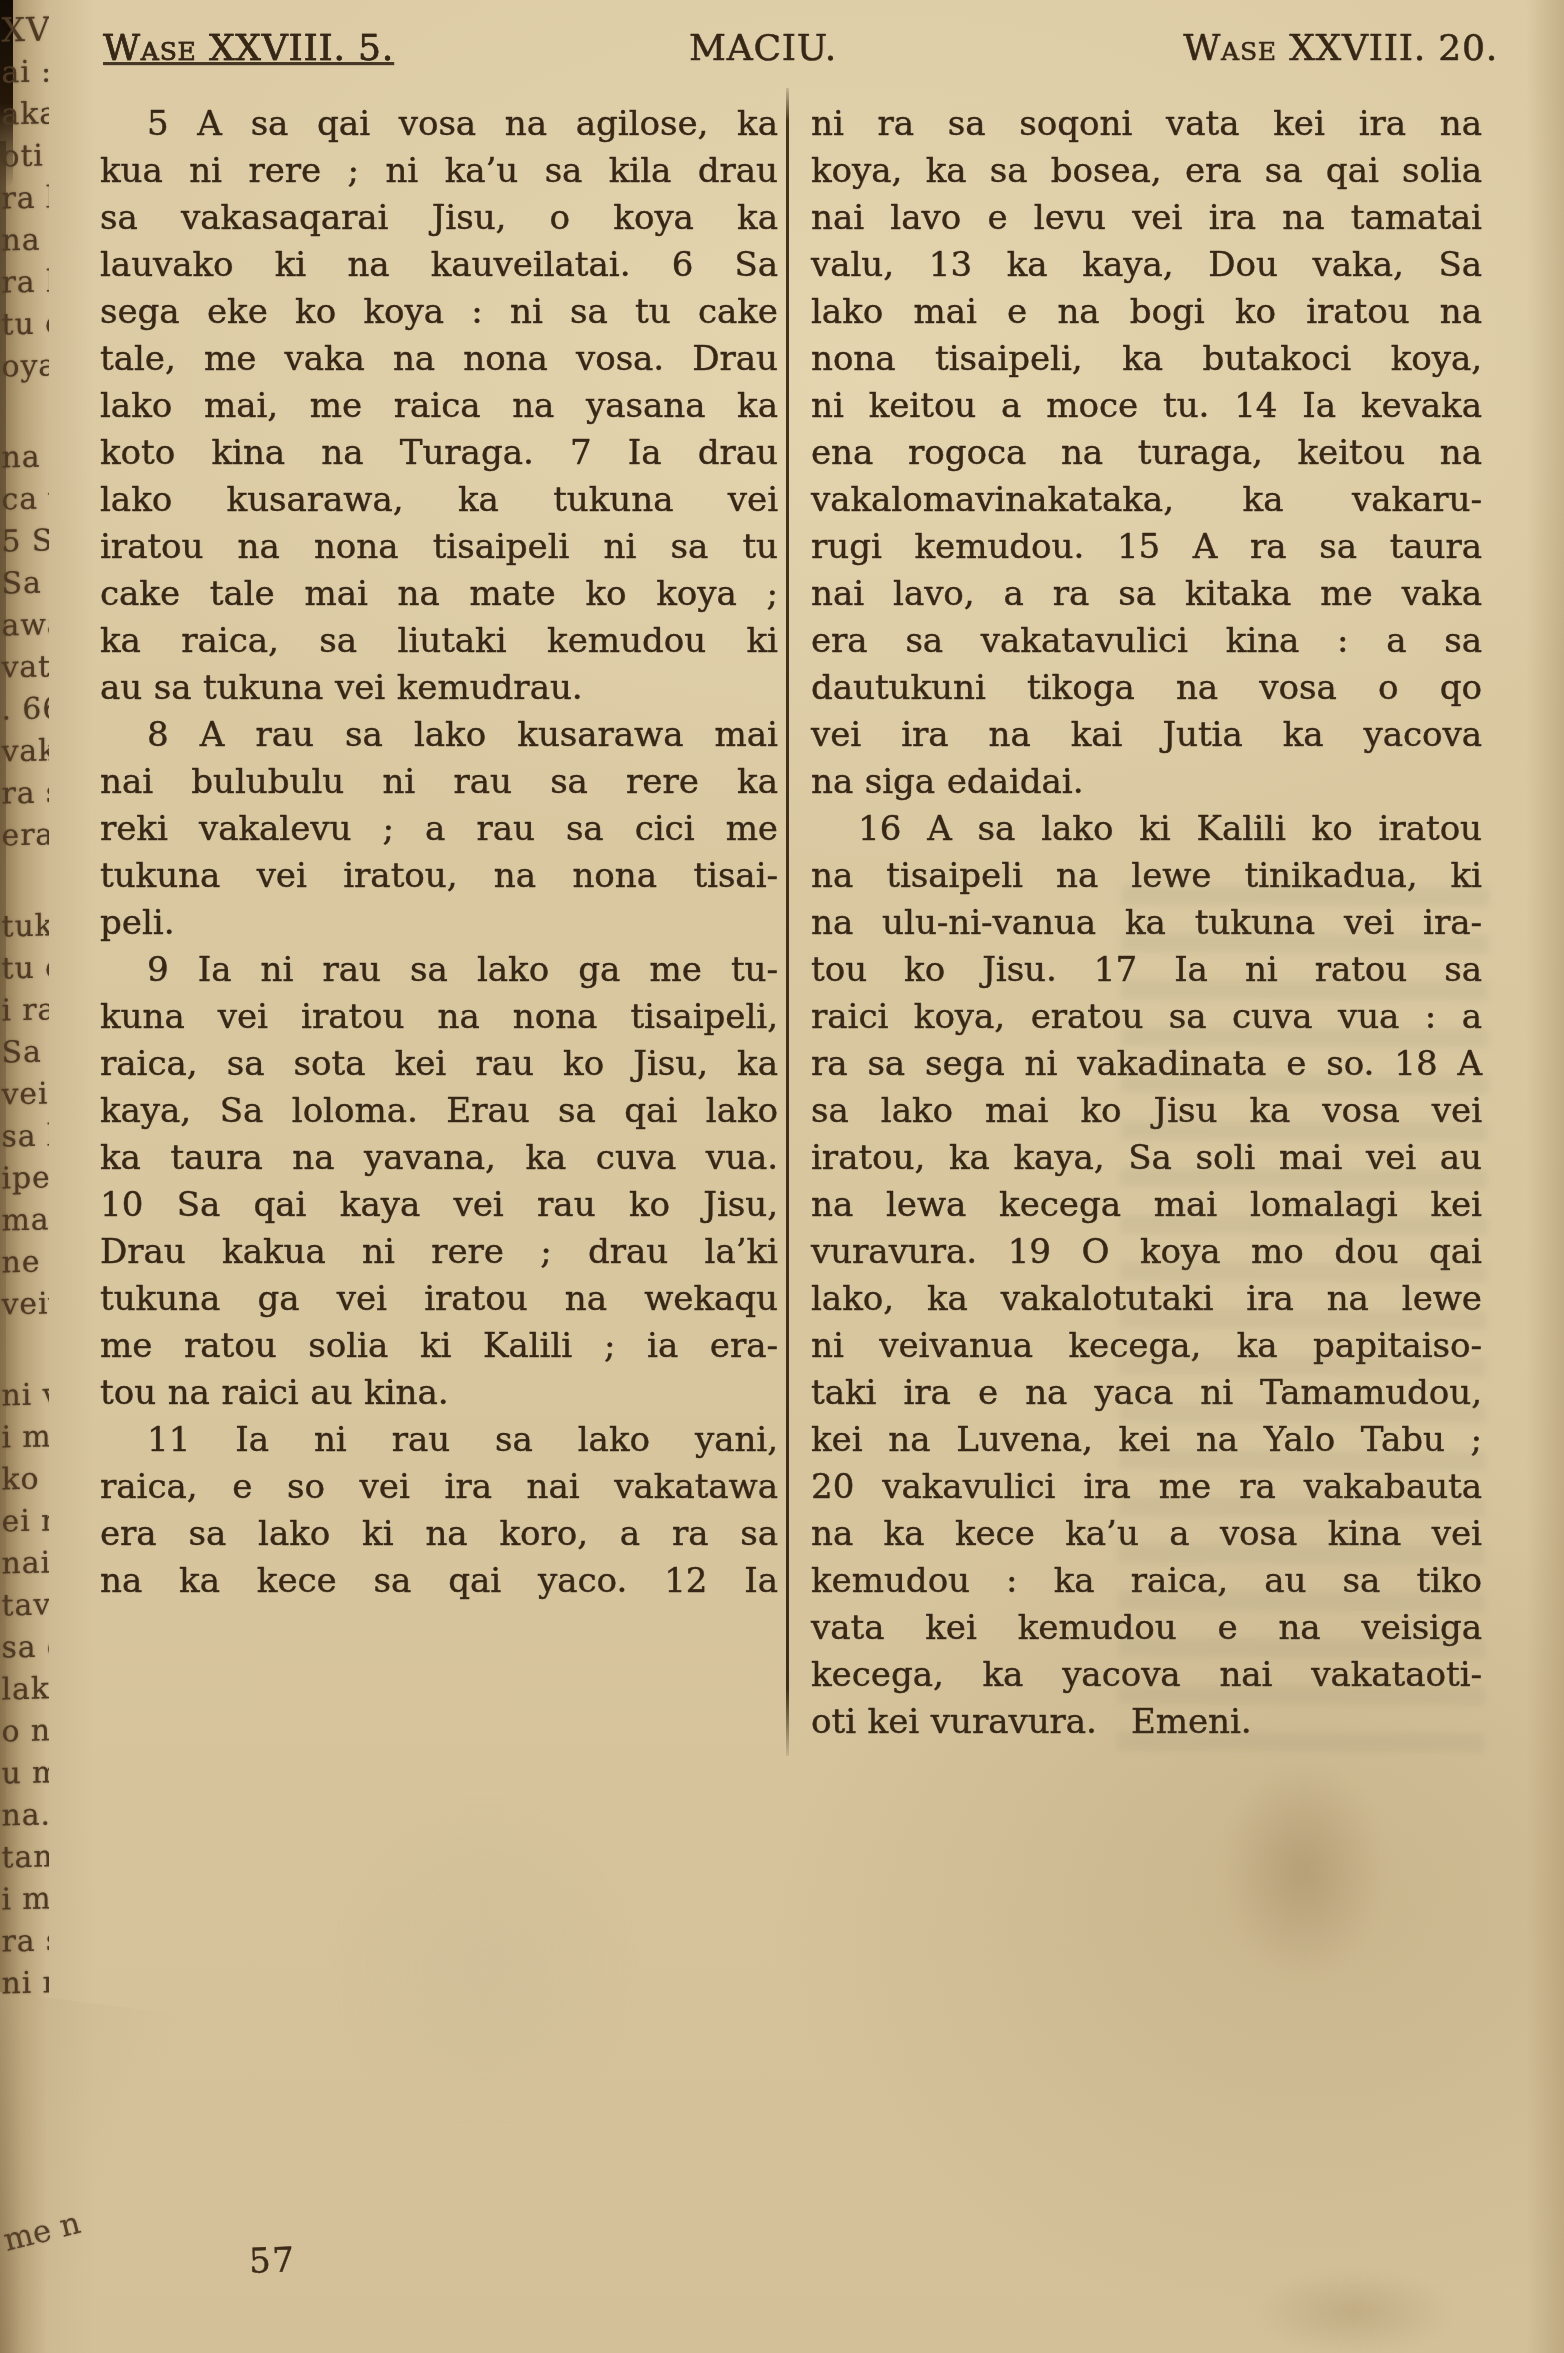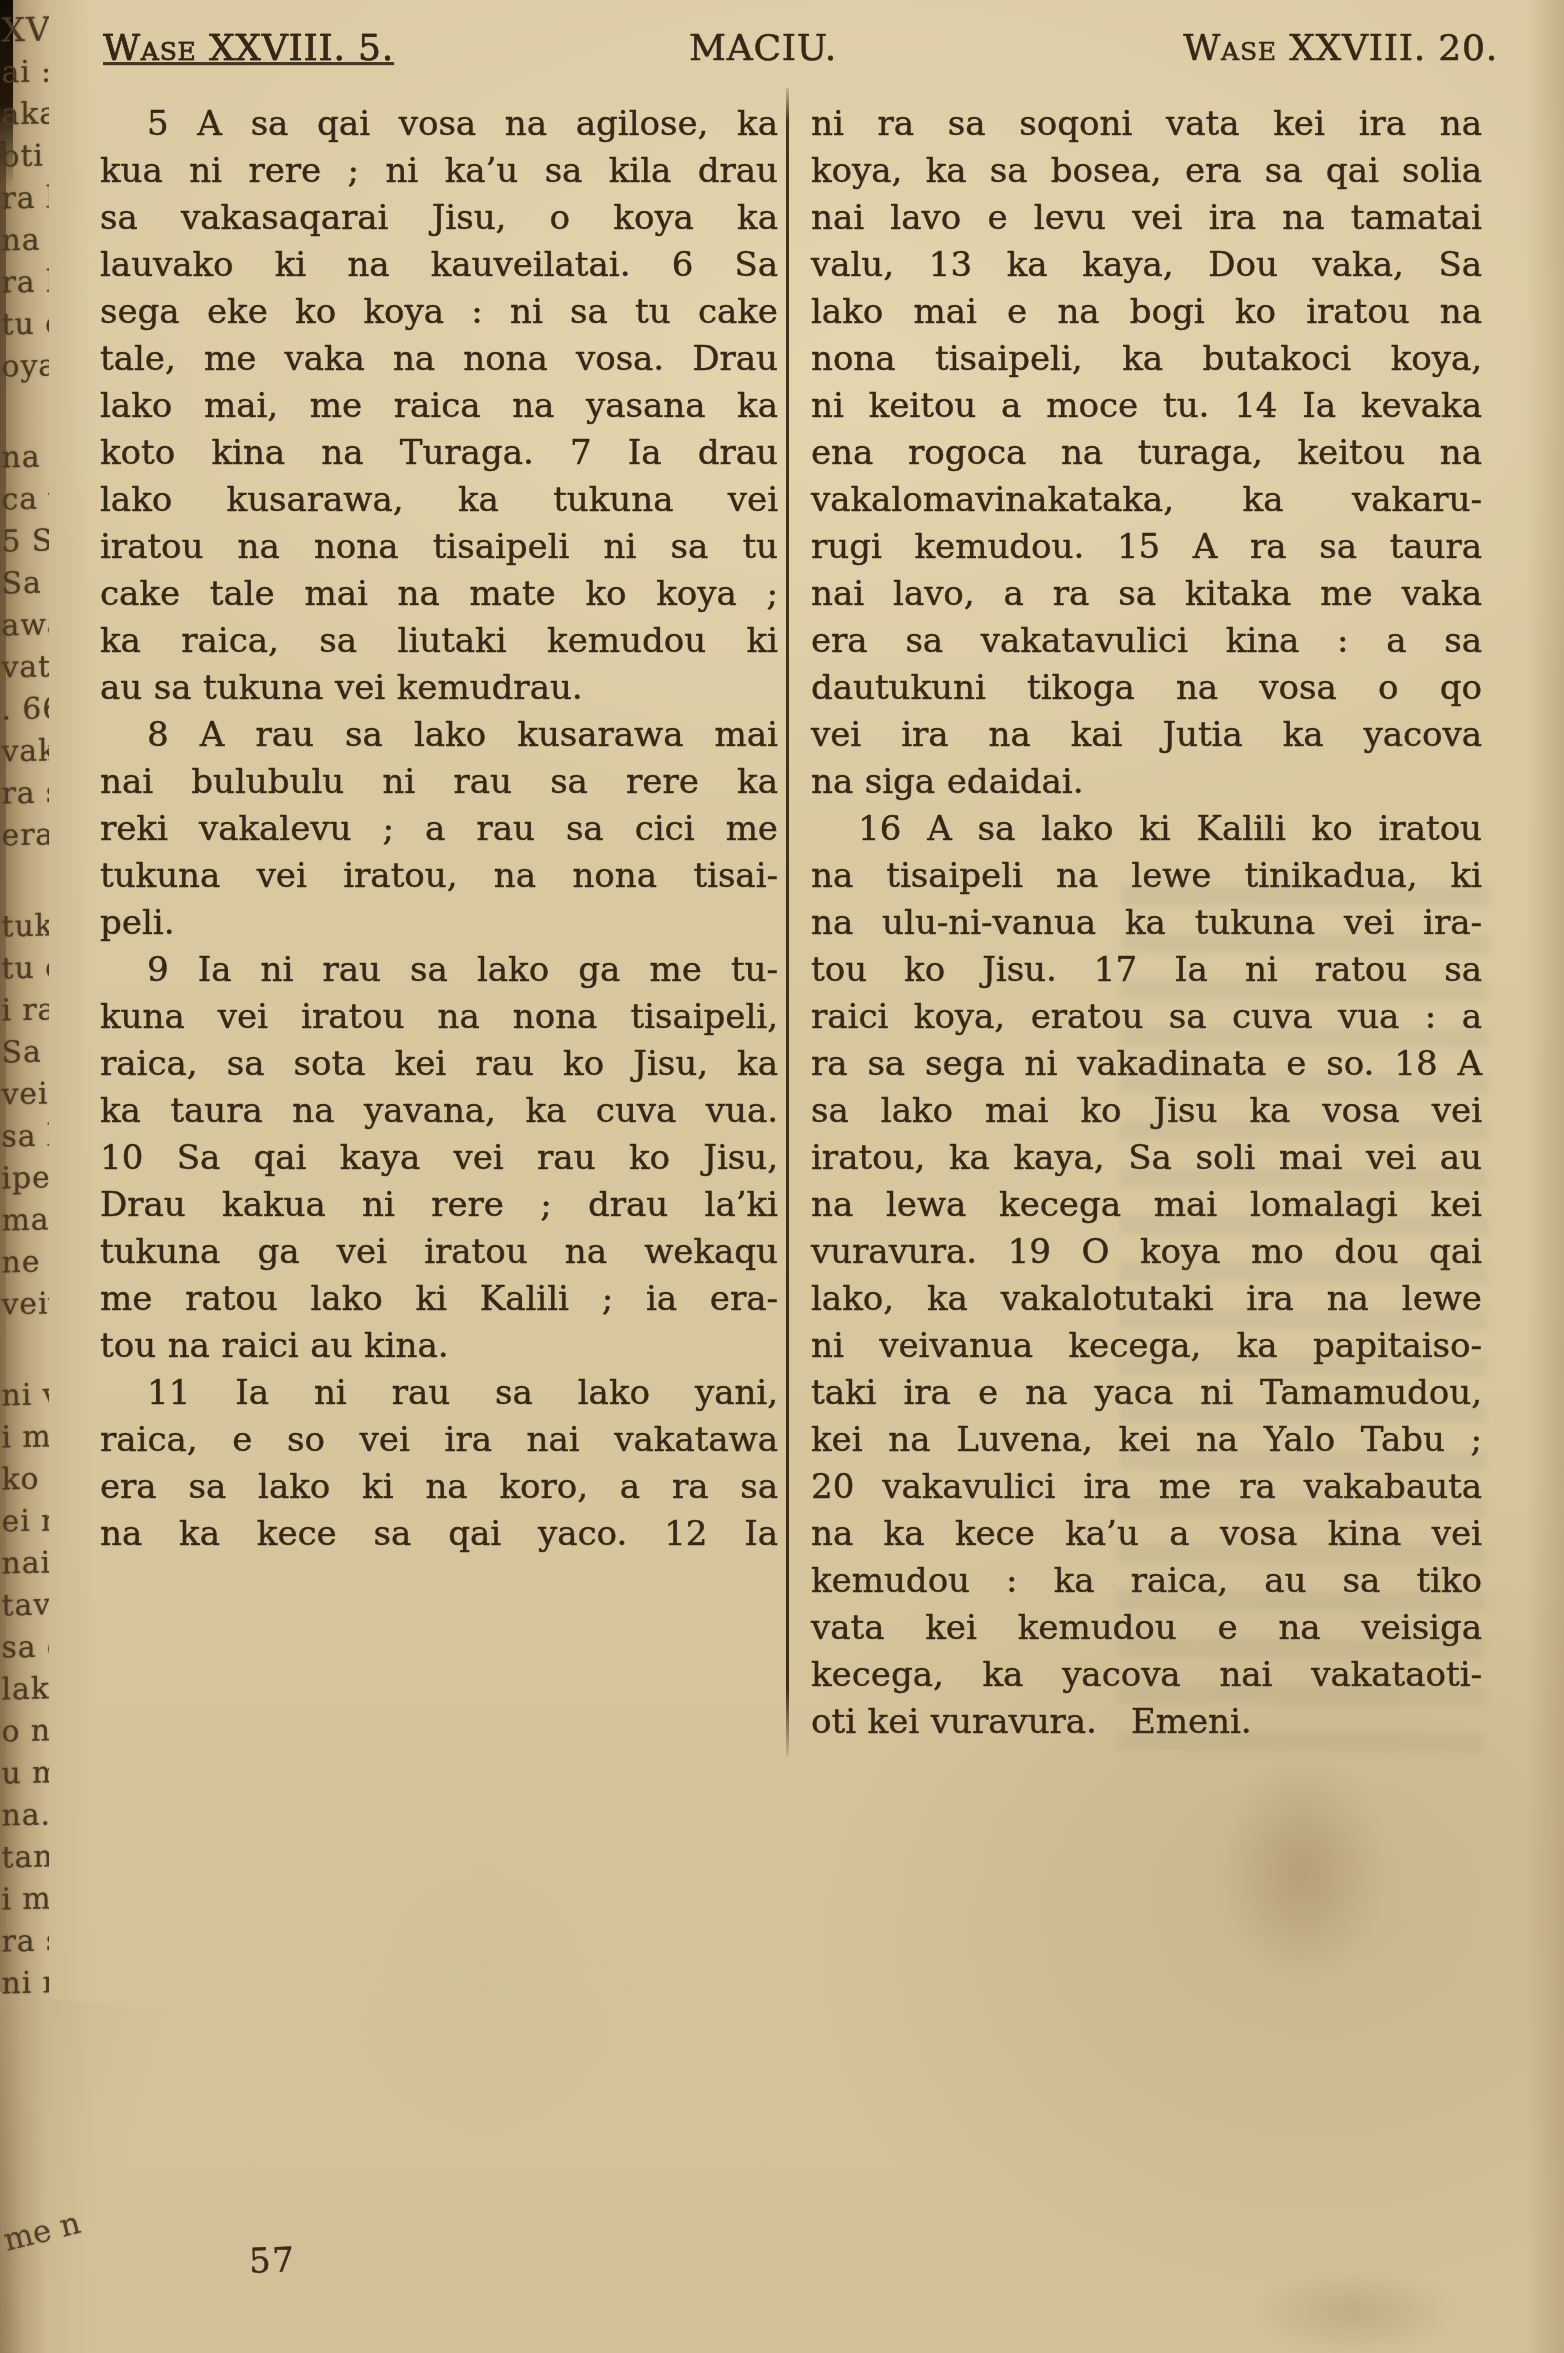--- a/index.html
+++ b/index.html
@@ -187,25 +187,26 @@
       <div class="line">ka raica, sa liutaki kemudou ki</div>
       <div class="line end">au sa tukuna vei kemudrau.</div>
       <div class="line indent">8 A rau sa lako kusarawa mai</div>
       <div class="line">nai bulubulu ni rau sa rere ka</div>
       <div class="line">reki vakalevu ; a rau sa cici me</div>
       <div class="line">tukuna vei iratou, na nona tisai-</div>
       <div class="line end">peli.</div>
       <div class="line indent">9 Ia ni rau sa lako ga me tu-</div>
       <div class="line">kuna vei iratou na nona tisaipeli,</div>
       <div class="line">raica, sa sota kei rau ko Jisu, ka</div>
+      <div class="line">kaya, Sa loloma. Erau sa qai lako</div>
       <div class="line">ka taura na yavana, ka cuva vua.</div>
       <div class="line">10 Sa qai kaya vei rau ko Jisu,</div>
       <div class="line">Drau kakua ni rere ; drau la’ki</div>
       <div class="line">tukuna ga vei iratou na wekaqu</div>
-      <div class="line">me ratou lako ki Kalili ; ia era-</div>
+      <div class="line">me ratou solia ki Kalili ; ia era-</div>
       <div class="line end">tou na raici au kina.</div>
       <div class="line indent">11 Ia ni rau sa lako yani,</div>
       <div class="line">raica, e so vei ira nai vakatawa</div>
       <div class="line">era sa lako ki na koro, a ra sa</div>
       <div class="line">na ka kece sa qai yaco. 12 Ia</div>
     </div>
   <div class="col col-right" id="col-right">
       <div class="line">ni ra sa soqoni vata kei ira na</div>
       <div class="line">koya, ka sa bosea, era sa qai solia</div>
       <div class="line">nai lavo e levu vei ira na tamatai</div>

